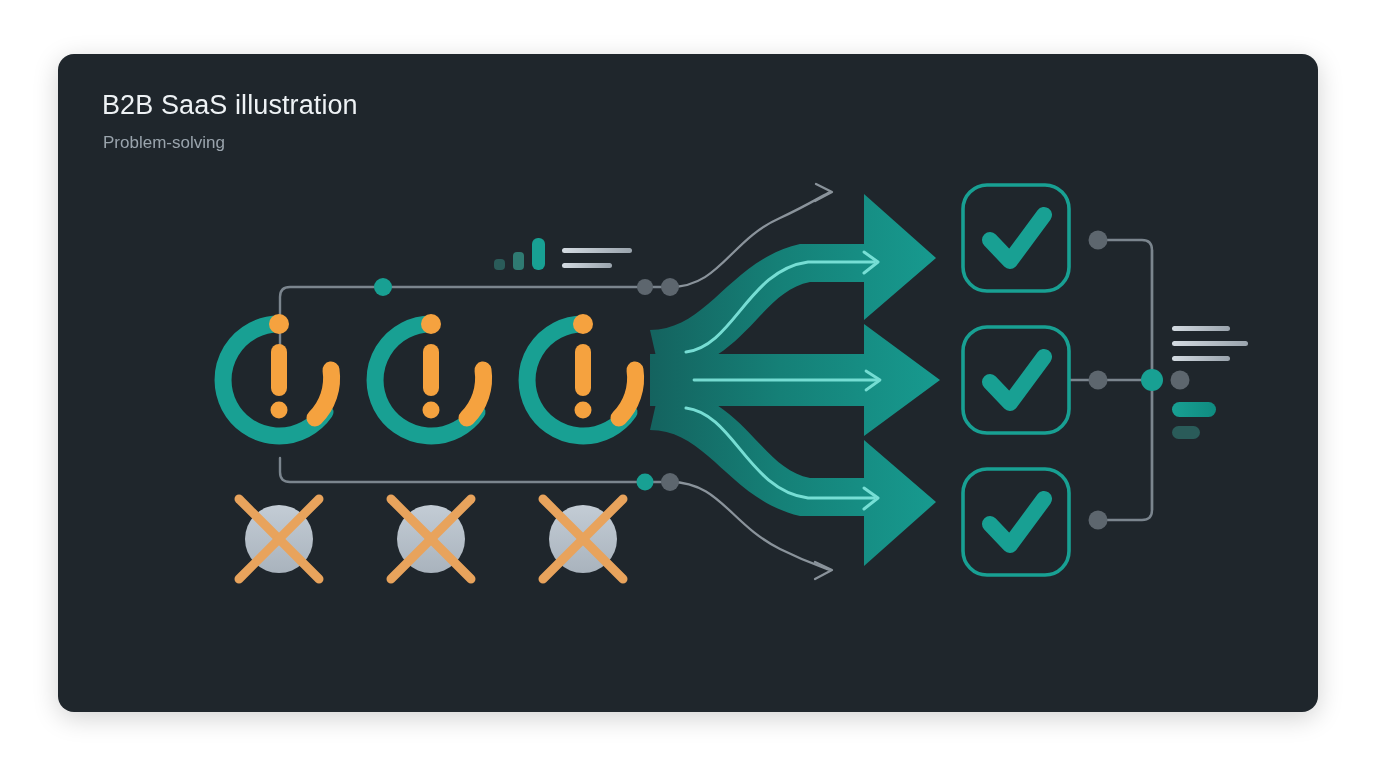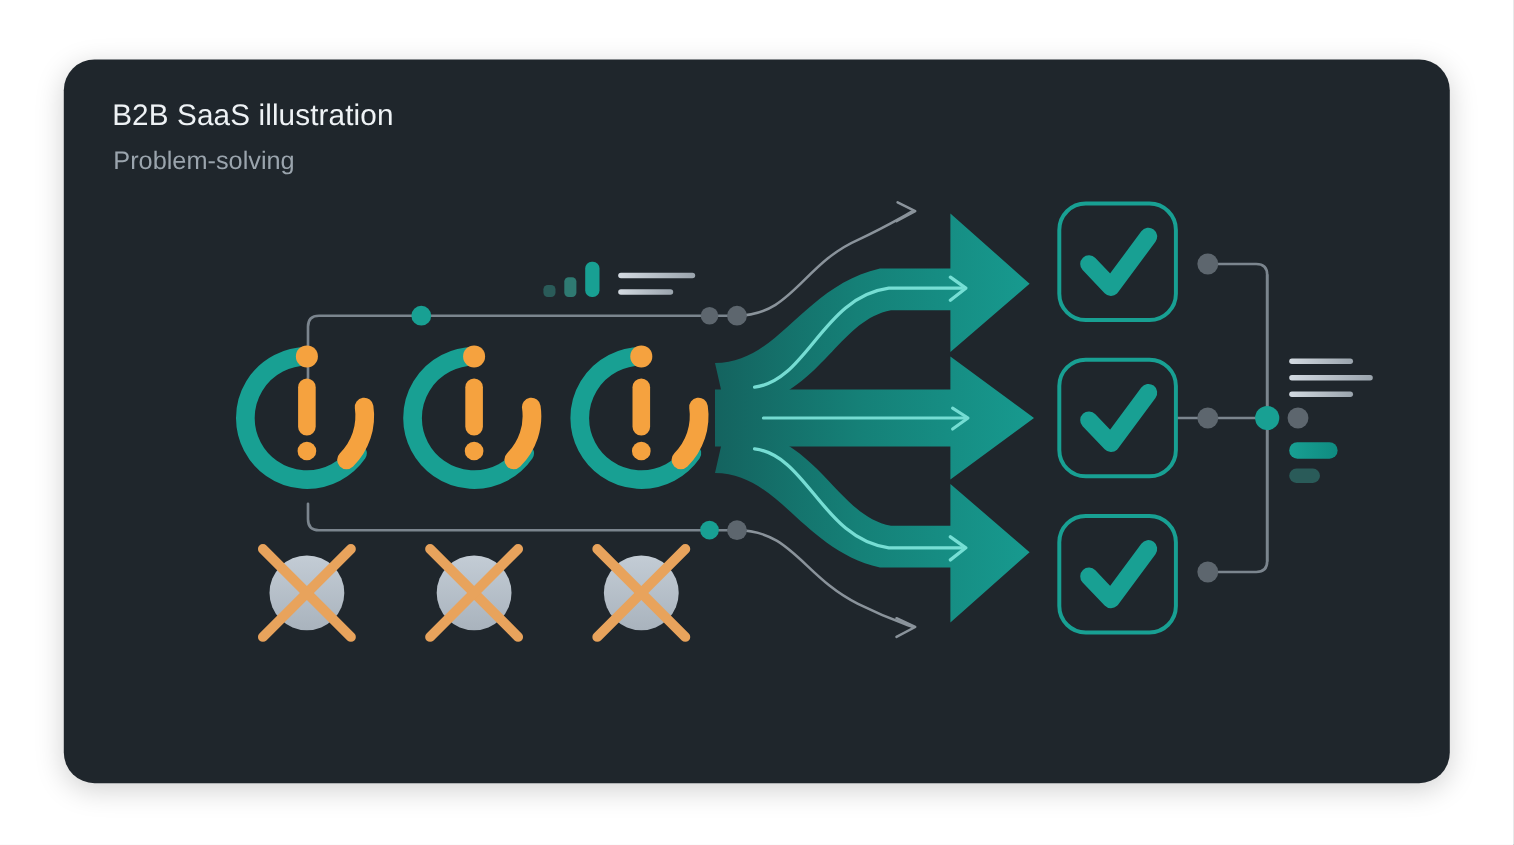--- a/index.html
+++ b/index.html
@@ -18,39 +18,39 @@
     height: 768px;
     background: #ffffff;
   }
   #card {
     position: absolute;
     left: 58px;
     top: 54px;
     width: 1260px;
     height: 658px;
     background: #1f262c;
-    border-radius: 28px;
+    border-radius: 16px;
     box-shadow: 0 6px 26px rgba(0,0,0,0.18);
     overflow: hidden;
   }
   #card-title {
     position: absolute;
     left: 44px;
     top: 36px;
     font-size: 27px;
     font-weight: 400;
     letter-spacing: 0.1px;
     color: #eef2f5;
     white-space: nowrap;
   }
   #card-subtitle {
     position: absolute;
     left: 45px;
     top: 79px;
-    font-size: 23px;
+    font-size: 17px;
     font-weight: 400;
     color: #9aa4ad;
     white-space: nowrap;
   }
   #scene {
     position: absolute;
     left: 0;
     top: 0;
     width: 1260px;
     height: 658px;

